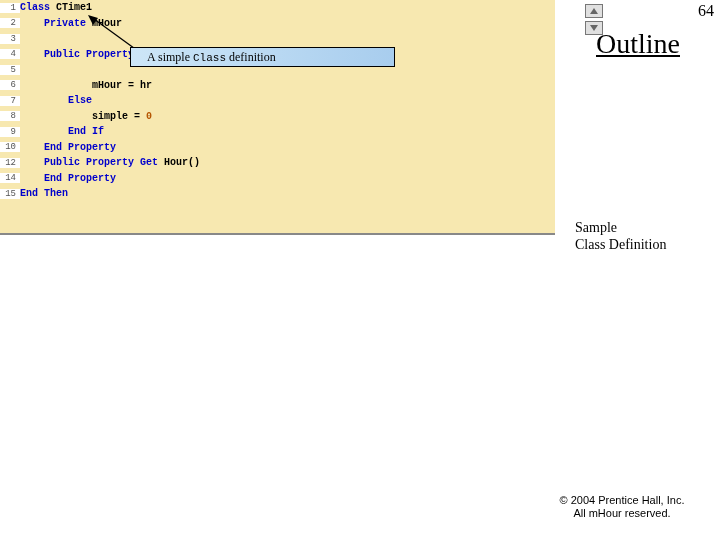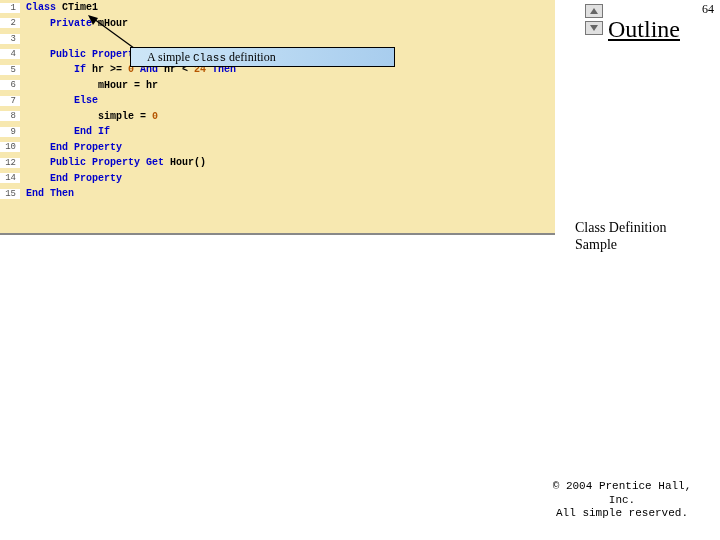--- a/index.html
+++ b/index.html
@@ -1,42 +1,42 @@
 <!DOCTYPE html>
 <html><head>
 <meta charset="utf-8">
 <style>
   * { margin: 0; padding: 0; box-sizing: border-box; }
   body { width: 720px; height: 540px; font-family: Arial, sans-serif; background: #fff; position: relative; }
   .code-area { position: absolute; left: 0; top: 0; width: 555px; height: 235px; background: #f7e8b0; border-bottom: 2px solid #888; }
   .line { display: flex; align-items: center; height: 15.5px; font-size: 10px; font-family: "Courier New", monospace; }
   .ln { width: 20px; text-align: right; background: #fff; color: #555; padding-right: 4px; font-size: 9px; }
-  .code { padding-left: 6px; white-space: pre; }
+  .code { white-space: pre; }
   .kw { color: #0000cc; font-weight: bold; }
   .id { color: #000; font-weight: bold; }
   .num { color: #b55500; font-weight: bold; }
   .annotation {
     position: absolute;
     left: 130px; top: 47px;
     width: 265px; height: 20px;
     background: linear-gradient(to right, #cde6f7, #a8cdee);
     border: 1px solid #000;
     font-family: "Times New Roman", serif;
     font-size: 12px;
     padding: 2px 16px;
   }
   .annotation .cls { font-family: "Courier New", monospace; font-size: 11px; }
   .arrow-svg { position: absolute; left: 88px; top: 15px; width: 55px; height: 38px; pointer-events: none; }
   .nav-area { position: absolute; right: 115px; top: 4px; width: 20px; }
   .nav-btn { width: 18px; height: 14px; border: 1px solid #777; background: #e0e0e0; display: flex; align-items: center; justify-content: center; margin-bottom: 3px; cursor: pointer; }
   .nav-btn svg { width: 10px; height: 8px; }
-  .outline { position: absolute; right: 40px; top: 16px; font-family: "Times New Roman", serif; font-size: 24px; text-decoration: underline; }
-  .slidenum { position: absolute; right: 6px; top: 2px; font-family: "Times New Roman", serif; font-size: 12px; }
+  .outline { position: absolute; right: 40px; top: 28px; font-family: "Times New Roman", serif; font-size: 28px; text-decoration: underline; }
+  .slidenum { position: absolute; right: 6px; top: 2px; font-family: "Times New Roman", serif; font-size: 16px; }
   .caption { position: absolute; left: 575px; top: 220px; width: 140px; font-family: "Times New Roman", serif; font-size: 14px; line-height: 1.2; }
-  .copyright { position: absolute; right: 18px; bottom: 20px; font-family: Liberation Mono, monospace; font-size: 11px; text-align: center; width: 160px; line-height: 1.2; }
+  .copyright { position: absolute; right: 18px; bottom: 20px; font-family: Liberation Sans, sans-serif; font-size: 11px; text-align: center; width: 160px; line-height: 1.2; }
 </style>
 </head>
 <body>
 
 <div class="code-area" id="code-area">
     <div class="line">
       <div class="ln">1</div>
       <div class="code"><span class="kw">Class </span><span class="id">CTime1</span></div>
     </div>
     <div class="line">
@@ -46,21 +46,20 @@
     <div class="line">
       <div class="ln">3</div>
       <div class="code"></div>
     </div>
     <div class="line">
       <div class="ln">4</div>
       <div class="code"><span>    </span><span class="kw">Public Property Let </span><span class="id">Hour(hr)</span></div>
     </div>
     <div class="line">
       <div class="ln">5</div>
-      <div class="code"><span>        </span><span class="kw">If </span><span class="id">hr &gt;= </span><span class="num">0</span><span class="kw"> And </span><span class="id">hr &lt; </span><span class="num">24</span><span class="kw"> Then</span></div>
     </div>
     <div class="line">
       <div class="ln">6</div>
       <div class="code"><span>            </span><span class="id">mHour = hr</span></div>
     </div>
     <div class="line">
       <div class="ln">7</div>
       <div class="code"><span>        </span><span class="kw">Else</span></div>
     </div>
     <div class="line">
@@ -108,20 +107,20 @@
     <svg viewBox="0 0 10 8">
         <polygon points="1,1 9,1 5,7" fill="#666"></polygon>
       </svg>
   </div>
 </div>
 
 <div class="outline">Outline</div>
 <div class="slidenum">64</div>
 
 <div class="caption">
+  <div>Sample</div>
   <div>Class Definition</div>
-  <div>Sample</div>
 </div>
 
 <div class="copyright">
   <div>© 2004 Prentice Hall, Inc.</div>
-  <div>All simple reserved.</div>
+  <div>All mHour reserved.</div>
 </div>
 
 </body></html>

